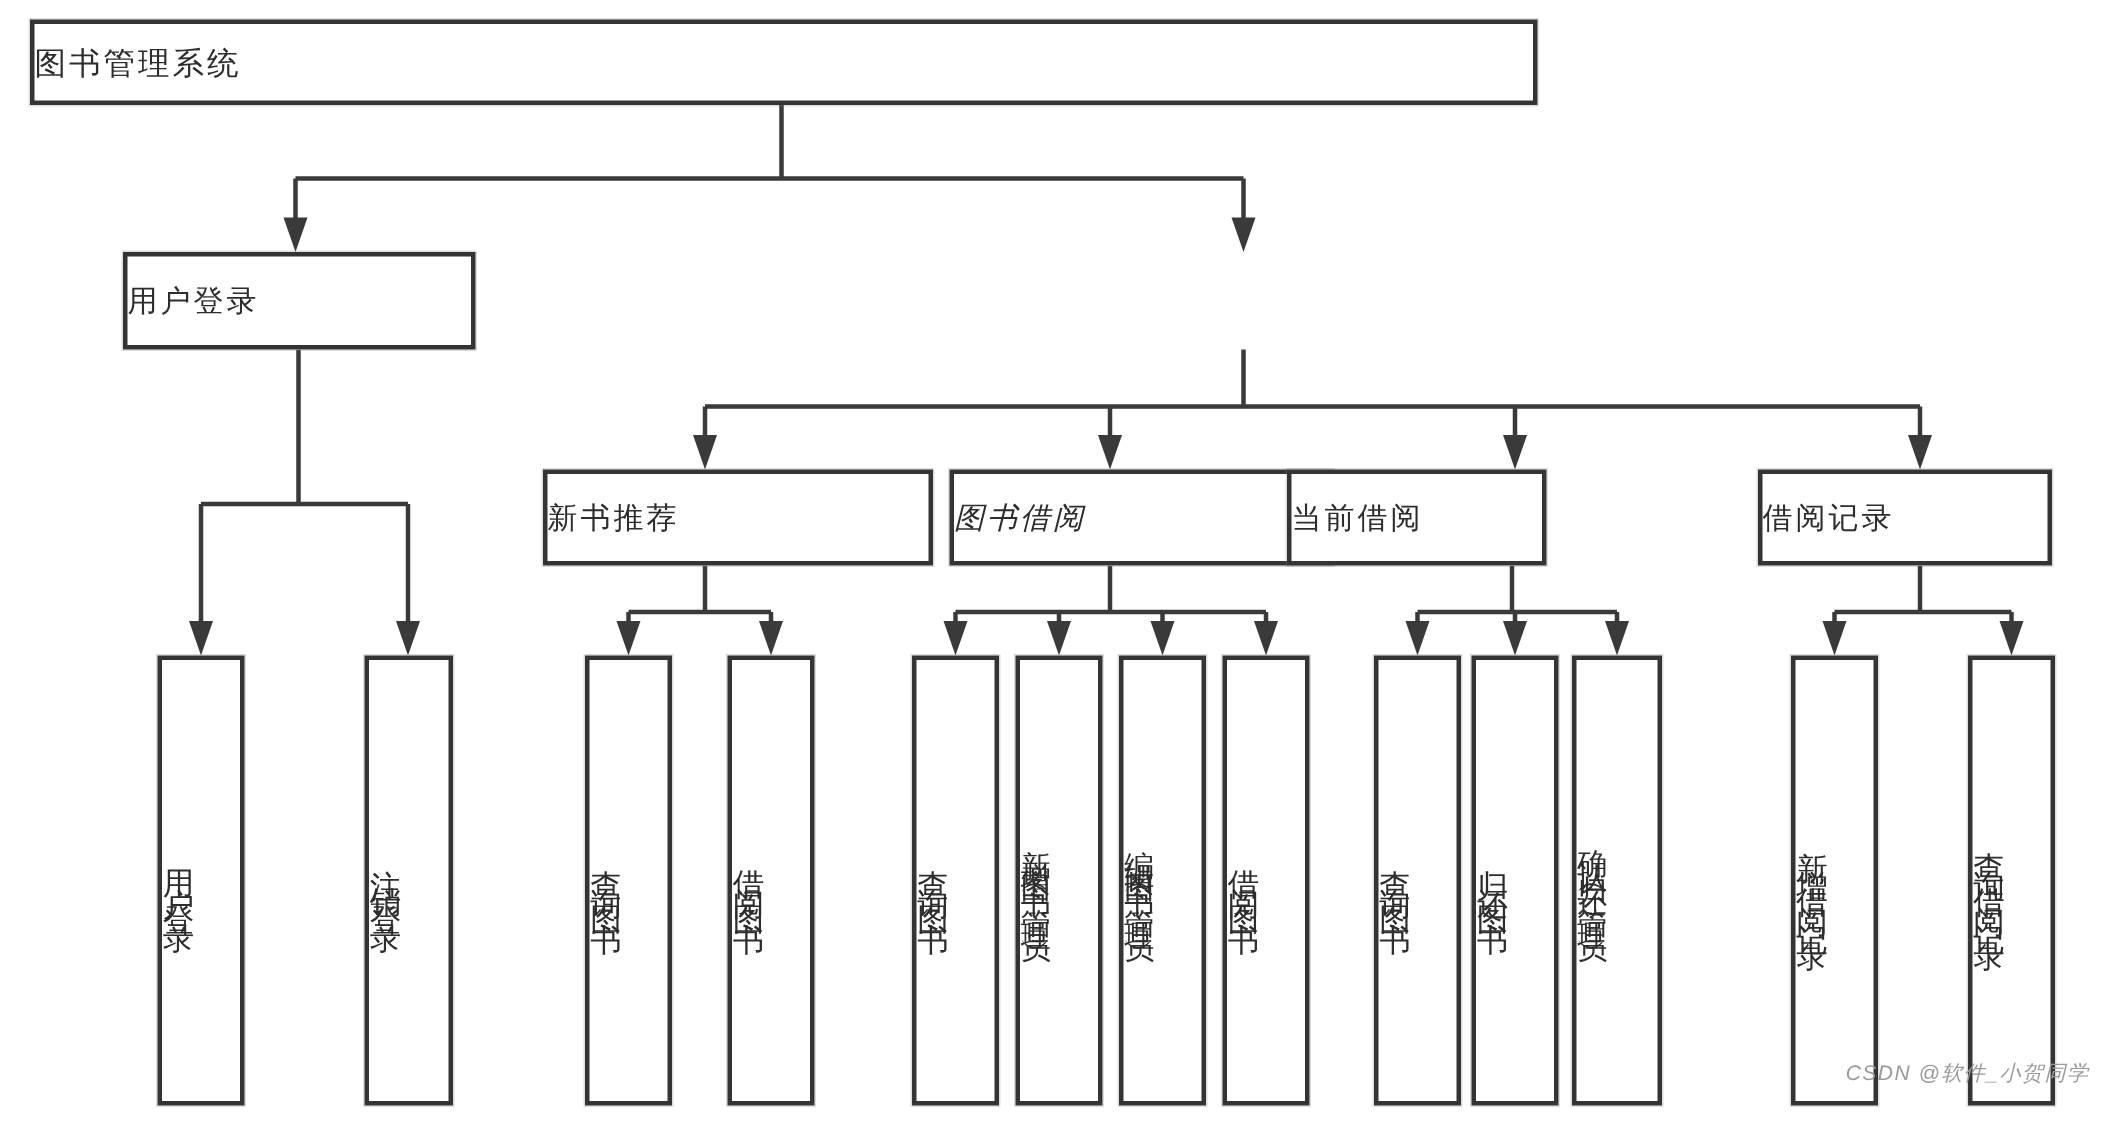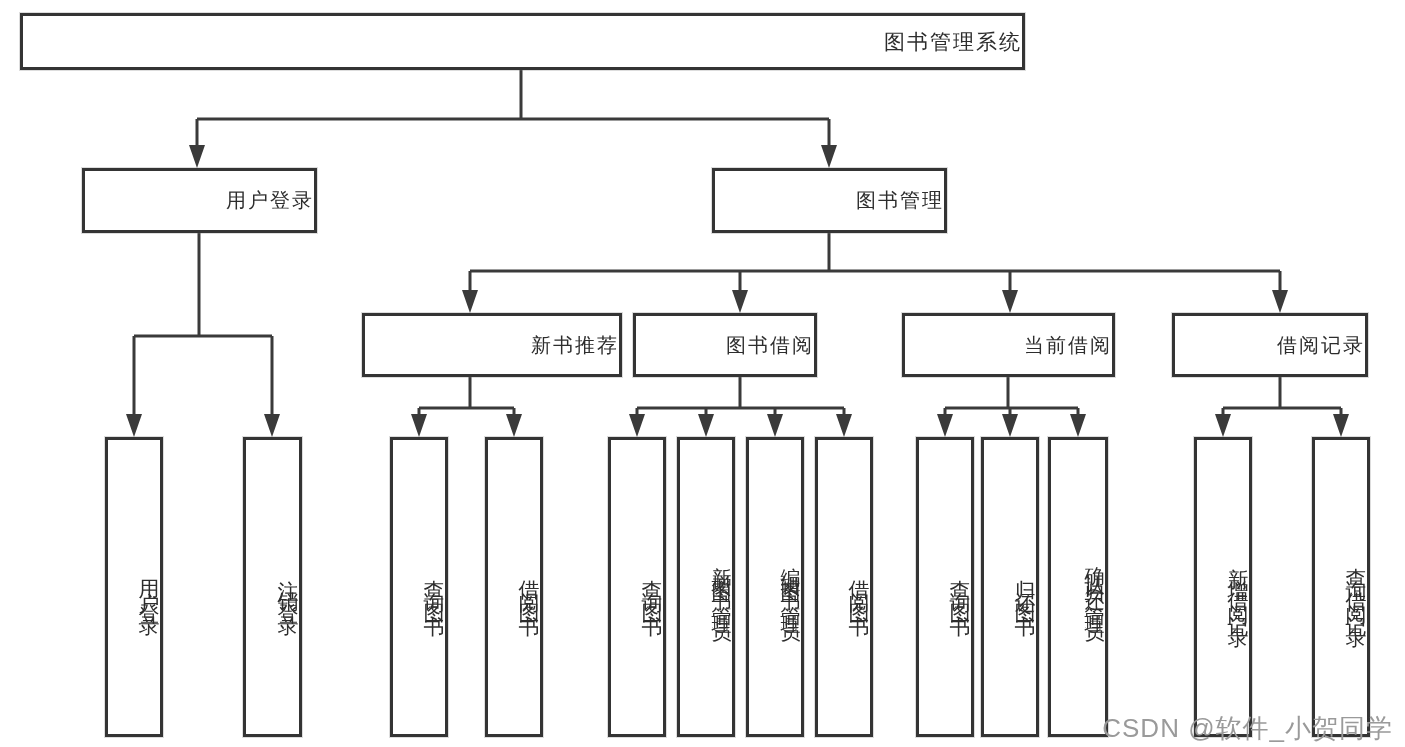--- a/index.html
+++ b/index.html
@@ -17,45 +17,46 @@
     width: 1405px; height: 747px;
   }
   .node {
     position: absolute;
     box-sizing: border-box;
     background: #ffffff;
     border: 3px solid #343434;
     box-shadow: 0 0 0 1px rgba(120,120,120,0.25);
     display: flex;
     align-items: center;
-    justify-content: flex-end;
+    justify-content: flex-start;
     color: #2d2d2d;
     font-size: 20px;
     letter-spacing: 2px;
     white-space: nowrap;
   }
   .node.root { font-size: 21px; }
   .node.vert span {
     writing-mode: vertical-rl;
     text-orientation: mixed;
     letter-spacing: 12px;
     line-height: 1;
     font-size: 21px;
   }
   .node.vert.dense span {
     letter-spacing: 8px;
     font-size: 20px;
   }
   .watermark {
     position: absolute;
     right: 12px;
-    bottom: 1px;
-    font-size: 26px;
+    bottom: 22px;
+    font-size: 14px;
     color: #9a9a9a;
     letter-spacing: 1px;
+    font-style: italic;
   }
 </style>
 </head>
 <body>
 
 <div class="canvas">
 
   <svg class="connectors" viewBox="0 0 1405 747" xmlns="http://www.w3.org/2000/svg">
     <path d="M521 70 V119 M197 119 H829 M197 119 V150 M829 119 V150
              M199 233 V336 M134 336 H272 M134 336 V421 M272 336 V421
@@ -87,31 +88,28 @@
     </g>
   </svg>
 
   <div class="node root" style="left:20px; top:13px; width:1005px; height:57px;">
     <span>图书管理系统</span>
   </div>
 
   <div class="node" style="left:82px; top:168px; width:235px; height:65px;">
     <span>用户登录</span>
   </div>
-  <div class="node" style="left:712px; top:168px; width:235px; height:65px;">
-    <span>图书管理</span>
-  </div>
 
   <div class="node" style="left:362px; top:313px; width:260px; height:64px;">
     <span>新书推荐</span>
   </div>
-  <div class="node" style="left:633px; top:313px; width:184px; height:64px;">
+  <div class="node" style="left:633px; top:313px; width:256px; height:64px;font-style:italic;">
     <span>图书借阅</span>
   </div>
-  <div class="node" style="left:902px; top:313px; width:213px; height:64px;">
+  <div class="node" style="left:858px; top:313px; width:173px; height:64px;">
     <span>当前借阅</span>
   </div>
   <div class="node" style="left:1172px; top:313px; width:196px; height:64px;">
     <span>借阅记录</span>
   </div>
 
   <div class="node vert" style="left:105px; top:437px; width:58px; height:300px;">
     <span>用户登录</span>
   </div>
   <div class="node vert" style="left:243px; top:437px; width:59px; height:300px;">

